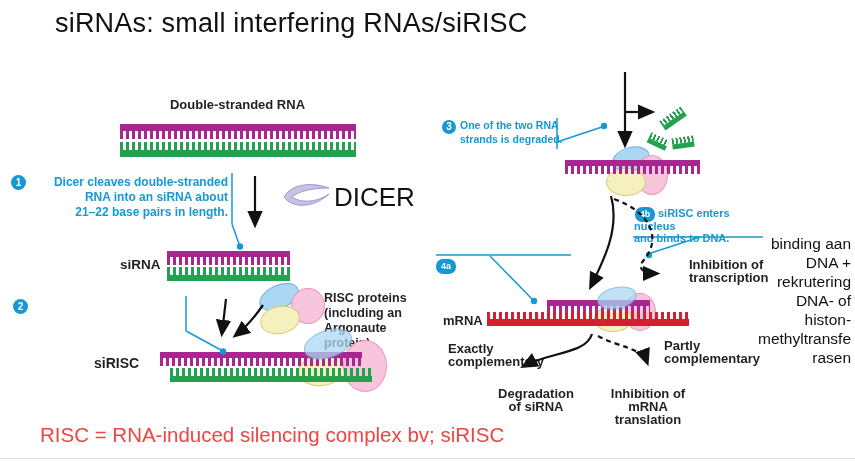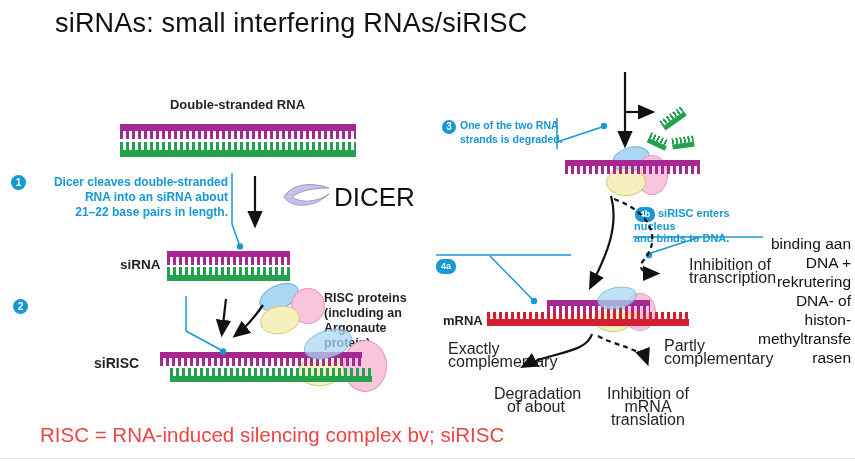--- a/index.html
+++ b/index.html
@@ -9,21 +9,21 @@
   }
   .abs{position:absolute;}
   .pre{white-space:pre-line;}
   .prex{white-space:pre;}
   
   .title{font-size:27px;letter-spacing:.2px;color:#111;}
   .footer{font-size:20.5px;color:#ef4444;}
   .sidenote{font-size:15.5px;line-height:19px;color:#111;text-align:right;}
   .figlabel{font-weight:bold;font-size:13px;color:#231f20;}
   .steptxt{font-weight:bold;font-size:12px;line-height:15px;color:#1798d3;}
-  .smallbold{font-weight:normal;font-size:16px;line-height:13px;color:#231f20;}
+  .smallbold{font-weight:bold;font-size:13px;line-height:13px;color:#231f20;}
   .dicer{font-size:26px;color:#111;}
   
   .stepnum{
     background:#1798d3;color:#fff;font-weight:bold;font-size:10px;
     width:15px;height:15px;border-radius:50%;
     display:flex;align-items:center;justify-content:center;line-height:1;
   }
   .steppill{width:20px;height:15px;border-radius:7px;font-size:9px;}
   
   .strand{position:absolute;}
@@ -152,21 +152,21 @@
     <div class="teeth7"></div>
       <div class="bar7"></div>
   </div>
   <div class="blob blue over" style="left:597px;top:287px;width:38px;height:20px;transform:rotate(-12deg);"></div>
 
   <div class="abs smallbold pre" style="left:448px;top:342px;">Exactly
 complementary</div>
   <div class="abs smallbold pre" style="left:664px;top:339px;">Partly
 complementary</div>
   <div class="abs smallbold pre" style="left:494px;top:387px;width:84px;text-align:center;">Degradation
-of about</div>
+of siRNA</div>
   <div class="abs smallbold pre" style="left:596px;top:387px;width:104px;text-align:center;">Inhibition of
 mRNA translation</div>
 
   <div class="abs sidenote prex" style="left:758px;top:234px;">binding aan
 DNA +
 rekrutering
 DNA- of
 histon-
 methyltransfe
 rasen</div>

